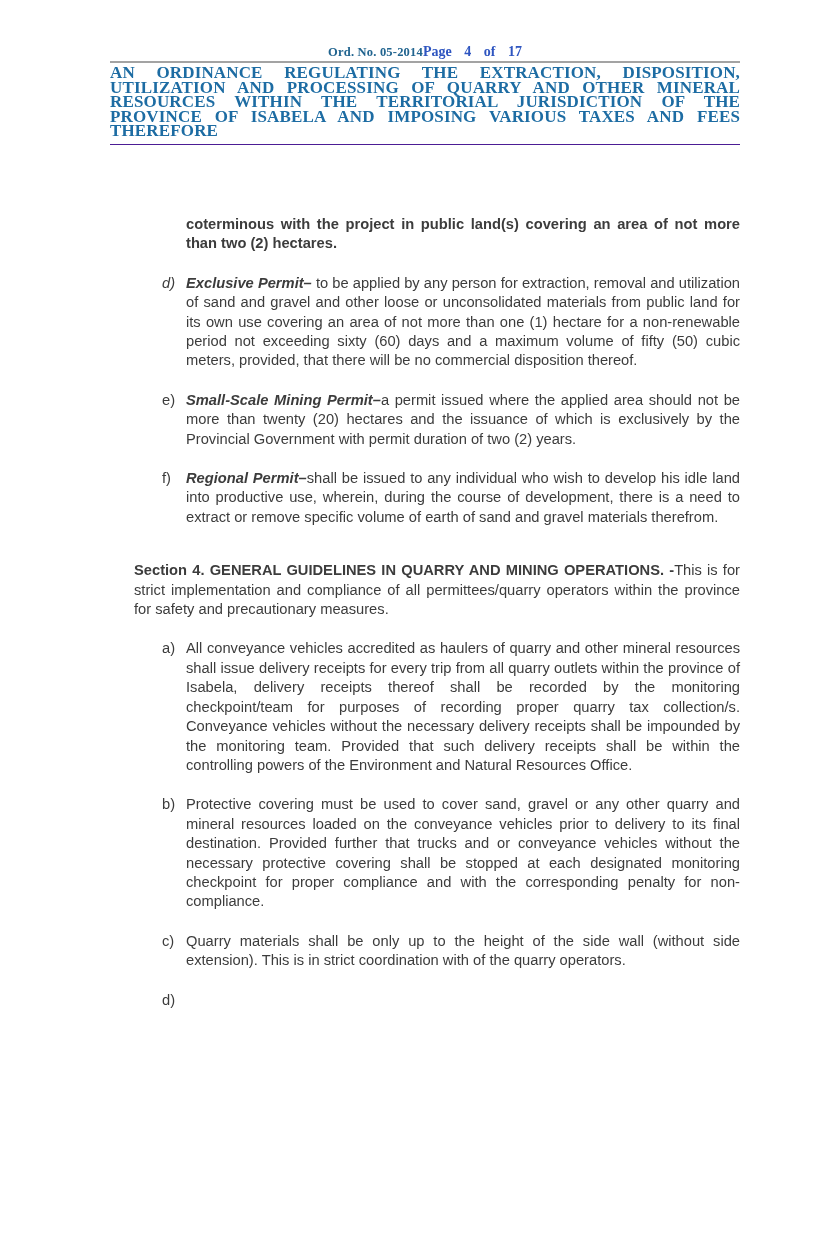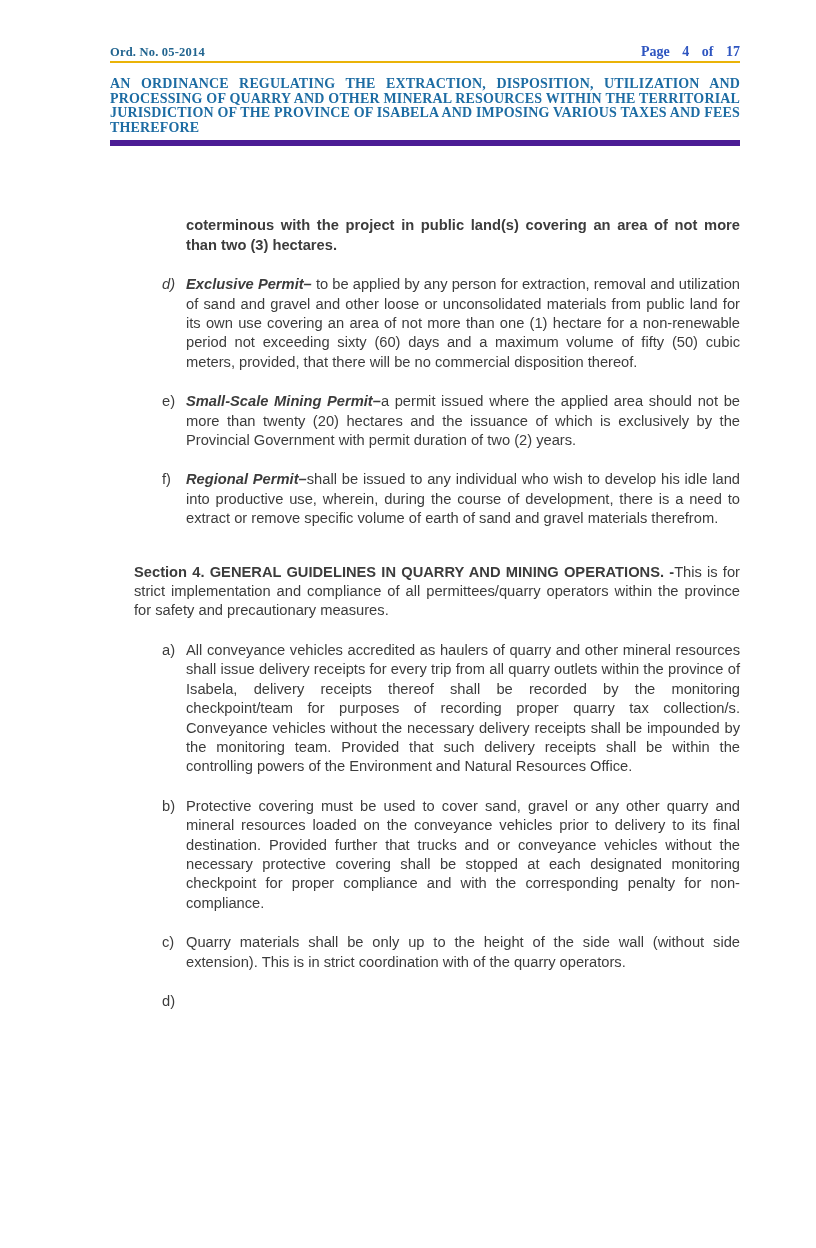--- a/index.html
+++ b/index.html
@@ -15,48 +15,48 @@
   .page {
     position: absolute;
     top: 0; left: 0;
     width: 816px;
     height: 1248px;
     padding: 44px 76px 40px 110px;
   }
   
   .hdr-line1 {
     display: flex;
-    justify-content: space-between;
+    justify-content: center;
     align-items: baseline;
-    border-bottom: 2px solid #eab308;
+    border-bottom: 2px solid #a3a3a3;
     padding-bottom: 1px;
     font-family: "Liberation Serif", serif;
     font-weight: bold;
   }
   .ord-no {
     font-size: 12.5px;
     color: #21648f;
     letter-spacing: 0.2px;
   }
   .page-no {
     font-size: 14px;
     color: #2e55c0;
     word-spacing: 9px;
   }
   .hdr-title {
     font-family: "Liberation Serif", serif;
     font-weight: bold;
-    font-size: 14px;
+    font-size: 17px;
     line-height: 14.6px;
     color: #1d6ca3;
     letter-spacing: 0.15px;
     text-align: justify;
-    padding-top: 14px;
+    padding-top: 3px;
     padding-bottom: 5px;
-    border-bottom: 6px solid #4c1d95;
+    border-bottom: 1px solid #4c1d95;
   }
   
   .doc-body {
     font-size: 14.7px;
     line-height: 19.4px;
     text-align: justify;
   }
   .intro-para {
     margin-top: 70px;
     margin-left: 76px;
@@ -92,21 +92,21 @@
 
   <div class="hdr-line1">
     <span class="ord-no">Ord. No. 05-2014</span>
     <span class="page-no">Page 4 of 17</span>
   </div>
 
   <div class="hdr-title">AN ORDINANCE REGULATING THE EXTRACTION, DISPOSITION, UTILIZATION AND PROCESSING OF QUARRY AND OTHER MINERAL RESOURCES WITHIN THE TERRITORIAL JURISDICTION OF THE PROVINCE OF ISABELA AND IMPOSING VARIOUS TAXES AND FEES THEREFORE</div>
 
   <div class="doc-body">
 
-    <p class="intro-para">coterminous with the project in public land(s) covering an area of not more than two (3) hectares.</p>
+    <p class="intro-para">coterminous with the project in public land(s) covering an area of not more than two (2) hectares.</p>
 
     <div class="list-item">
       <span class="marker italic">d)</span>
       <span class="term">Exclusive Permit–</span><span> to be applied by any person for extraction, removal and utilization of sand and gravel and other loose or unconsolidated materials from public land for its own use covering an area of not more than one (1) hectare for a non-renewable period not exceeding sixty (60) days and a maximum volume of fifty (50) cubic meters, provided, that there will be no commercial disposition thereof.</span>
     </div>
 
     <div class="list-item">
       <span class="marker">e)</span>
       <span class="term">Small-Scale Mining Permit–</span><span>a permit issued where the applied area should not be more than twenty (20) hectares and the issuance of which is exclusively by the Provincial Government with permit duration of two (2) years.</span>
     </div>

